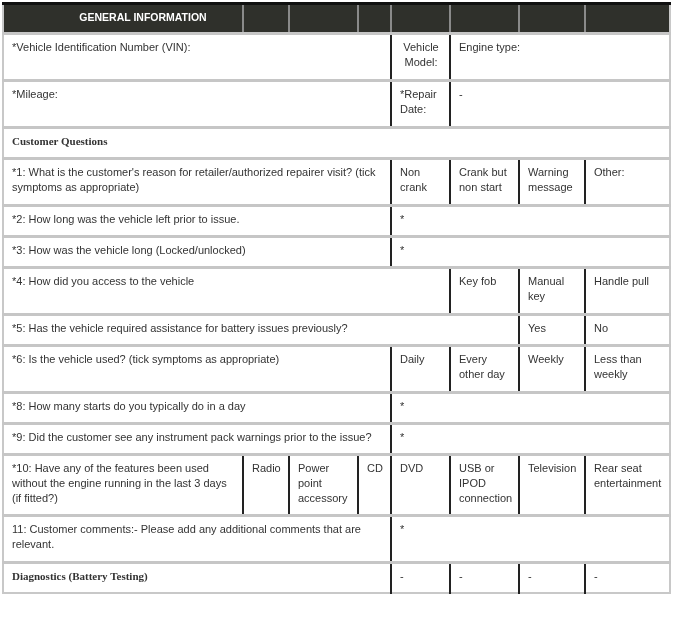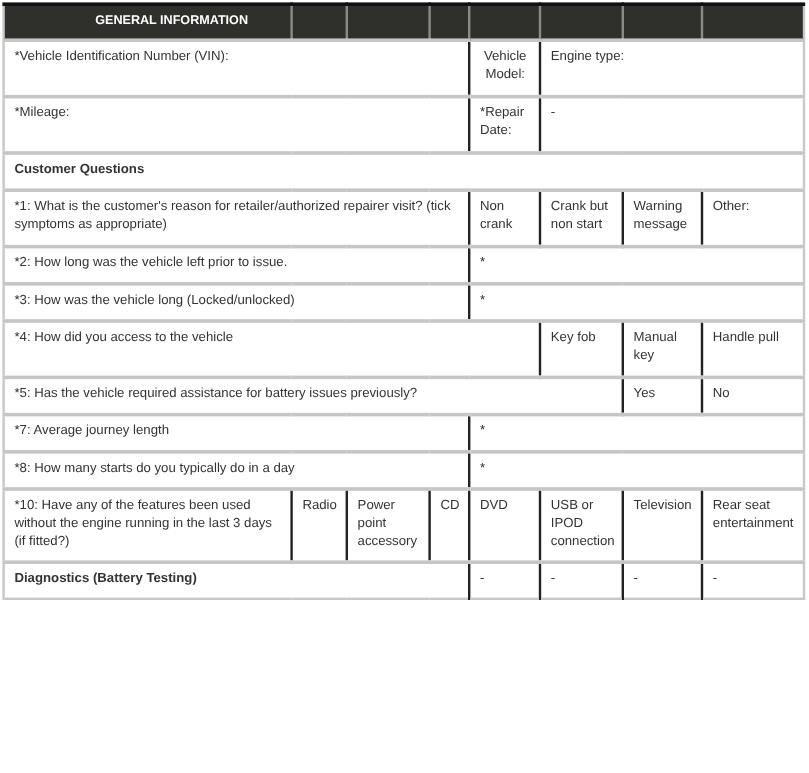--- a/index.html
+++ b/index.html
@@ -8,21 +8,21 @@
   table { position:absolute; left:2px; top:2px; width:667px; border-collapse:collapse;
           table-layout:fixed; border:2px solid #c8c8c8; border-top:3px solid #111; }
   col.c1 { width:240px; } col.c2 { width:46px; } col.c3 { width:69px; } col.c4 { width:33px; }
   col.c5 { width:59px; } col.c6 { width:69px; } col.c7 { width:66px; } col.c8 { width:85px; }
   td { border-top:3px solid #c6c6c6; border-bottom:0; border-left:2px solid #222; border-right:0;
        padding:5px 7px 6px 8px; vertical-align:top; line-height:15px; color:#333; }
   td.first { border-left:2px solid #c8c8c8; }
   tr.hdr td { background:#2f302b; border-top:0; border-left:2px solid #8a8a8a; height:19px;
               color:#fff; font-weight:bold; font-size:10.5px; text-align:center; padding:5px 4px 3px 4px; }
   tr.hdr td.first { border-left:0;padding-left:44px; }
-  .bold { font-weight:bold; }
+  .bold { font-weight:bold;font-family:Liberation Serif, serif; }
   tr.r48 td { height:33px; }
   tr.r31 td { height:17px; }
   tr.r62 td { height:47px;margin-left:40px; }
   tr.r47 td { height:33px; }
   .center { text-align:center; }
 </style>
 </head>
 <body>
 
 <table>
@@ -79,38 +79,49 @@
     <td class="first" colspan="5">*4: How did you access to the vehicle</td>
     <td>Key fob</td>
     <td>Manual key</td>
     <td>Handle pull</td>
   </tr>
   <tr class="r31">
     <td class="first" colspan="6">*5: Has the vehicle required assistance for battery issues previously?</td>
     <td>Yes</td>
     <td>No</td>
   </tr>
+  <tr class="r48">
+    <td class="first" colspan="4">*6: Is the vehicle used? (tick symptoms as appropriate)</td>
+    <td>Daily</td>
+    <td>Every other day</td>
+    <td>Weekly</td>
+    <td>Less than weekly</td>
+  </tr>
   <tr class="r31">
-    <td class="first" colspan="4">*7: Average journey length</td>
+    <td class="first" colspan="4">*8: How many starts do you typically do in a day</td>
     <td colspan="4">*</td>
   </tr>
   <tr class="r31">
-    <td class="first" colspan="4">*8: How many starts do you typically do in a day</td>
+    <td class="first" colspan="4">*9: Did the customer see any instrument pack warnings prior to the issue?</td>
     <td colspan="4">*</td>
   </tr>
   <tr class="r62">
     <td class="first">*10: Have any of the features been used without the engine running in the last 3 days (if fitted?)</td>
     <td>Radio</td>
     <td>Power point accessory</td>
     <td>CD</td>
     <td>DVD</td>
     <td>USB or IPOD connection</td>
     <td>Television</td>
     <td>Rear seat entertainment</td>
   </tr>
+  <tr class="r47">
+    <td class="first" colspan="4">11: Customer comments:- Please add any additional comments that are relevant.</td>
+    <td colspan="4">*</td>
+  </tr>
   <tr class="r31">
     <td class="first bold" colspan="4">Diagnostics (Battery Testing)</td>
     <td>-</td>
     <td>-</td>
     <td>-</td>
     <td>-</td>
   </tr>
 </tbody>
   </table>
 

